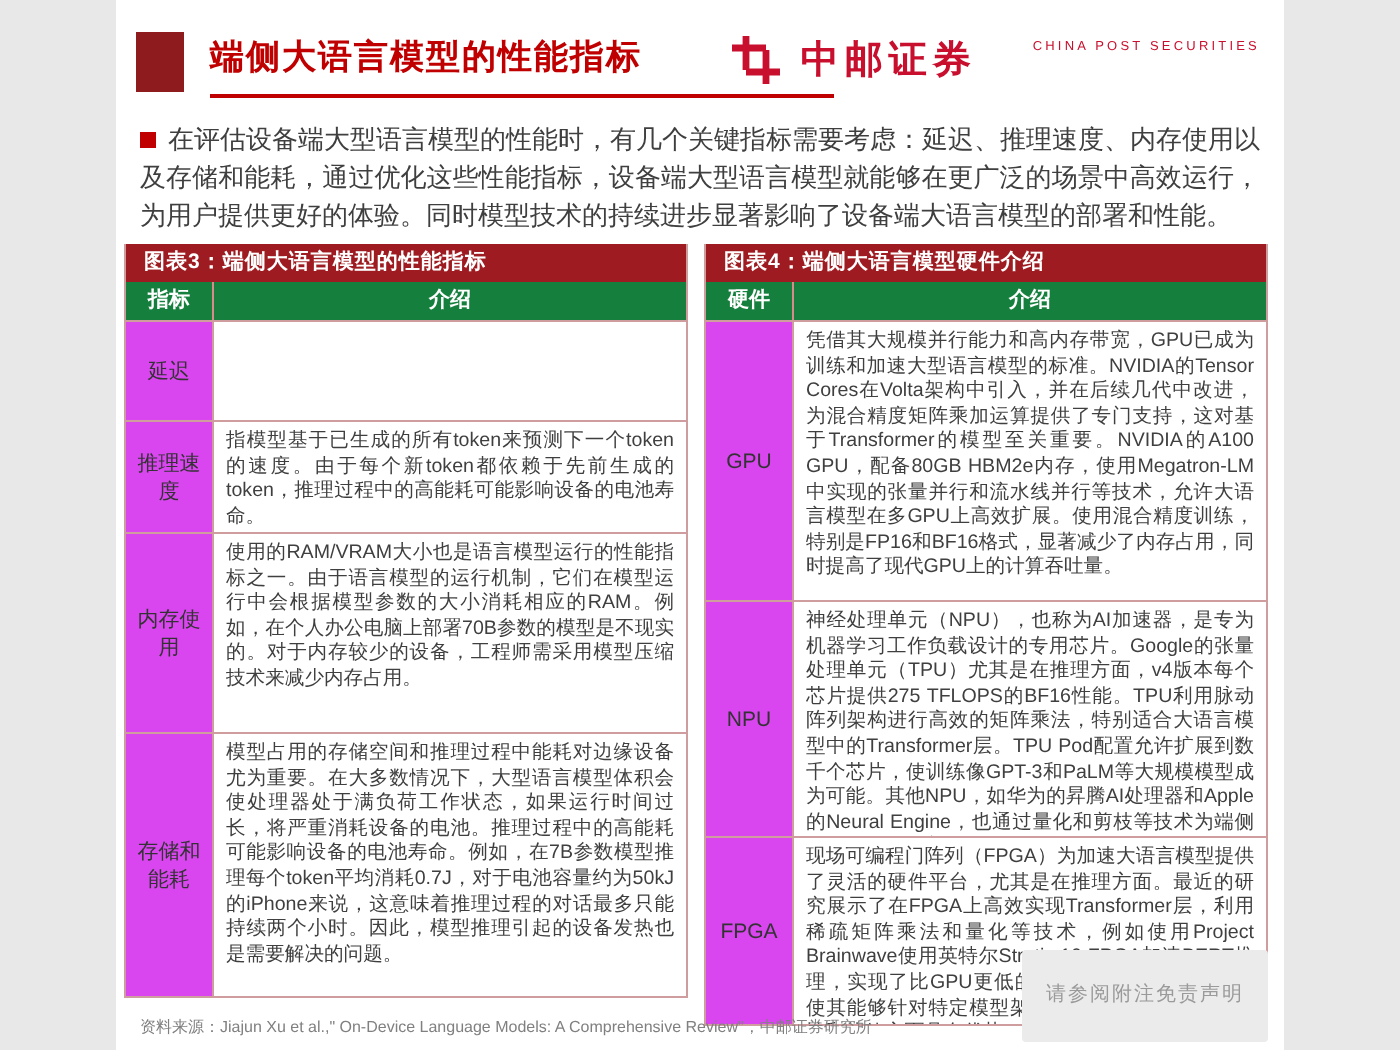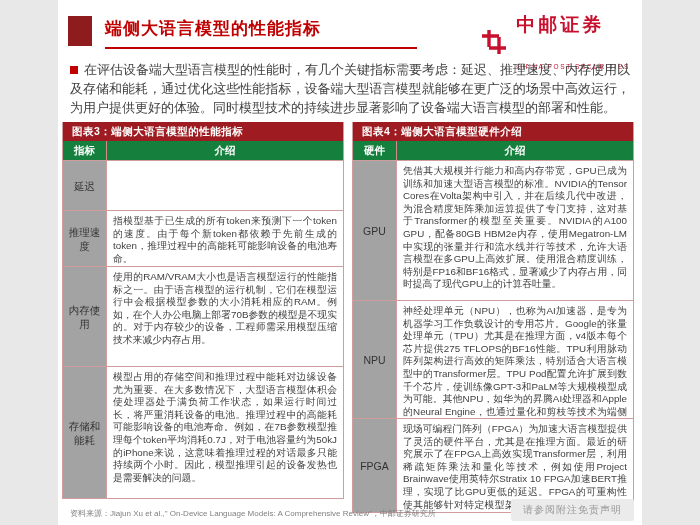--- a/index.html
+++ b/index.html
@@ -12,21 +12,21 @@
   
   .header { position:absolute; top:13px; left:10px; right:12px; height:40px; }
   .accent-bar { position:absolute; left:0; top:3px; width:24px; height:30px; background:#8e1b1e; }
   .page-title {
     position:absolute; left:37px; top:4px; width:312px;
     font-size:17px; font-weight:bold; color:#c00000; letter-spacing:1px;
     padding-bottom:7px; border-bottom:2px solid #c00000; white-space:nowrap;
   }
   .logo { position:absolute; right:0; top:1px; display:flex; align-items:center; gap:6px; }
   .logo-mark { width:32px; height:32px; }
-  .logo-text { display:flex; flex-direction:column; align-items:flex-start;gap:28px; }
+  .logo-text { display:flex; flex-direction:row; align-items:flex-start;gap:28px; }
   .logo-cn { font-size:19px; font-weight:bold; color:#c8102e; letter-spacing:3px; line-height:21px; }
   .logo-en { font-size:6.5px; color:#c8102e; letter-spacing:1.6px; }
   
   .intro {
     position:absolute; top:60px; left:12px; right:12px;
     font-size:13px; line-height:19px; color:#3f3f3f; text-align:justify;
   }
   .bullet-sq { display:inline-block; width:8px; height:8px; background:#c00000; margin-right:6px; }
   
   .tables { position:absolute; top:122px; left:4px; right:8px; display:flex; gap:8px; align-items:flex-start; }
@@ -34,36 +34,36 @@
   .tbl-title {
     height:19px; line-height:19px; background:#9e1c21; color:#ffffff;
     font-size:10.5px; font-weight:bold; padding-left:9px; letter-spacing:0.5px;
   }
   .tbl-head { display:flex; background:#15803d; color:#ffffff; font-weight:bold;
     font-size:10.5px; height:19px; line-height:19px; text-align:center; }
   .tbl-head .hc1 { width:44px; border-right:1px solid #d98a8d; }
   .tbl-head .hc2 { flex:1; }
   .row { display:flex; border-top:1px solid #cf9d9d; overflow:hidden; }
   .cell-label {
-    width:44px; background:#a3a3a3; border-right:1px solid #cf9d9d;
+    width:44px; background:#d946ef; border-right:1px solid #cf9d9d;
     display:flex; align-items:center; justify-content:center; text-align:center;
     font-size:10.5px; color:#333333; padding:2px; line-height:14px;
   }
   .cell-desc {
     flex:1; padding:4px 6px; font-size:9.8px; line-height:12.6px;
     color:#3f3f3f; text-align:justify; overflow:hidden;
   }
   
   .m-r0 { height:50px; } .m-r1 { height:56px; } .m-r2 { height:100px; } .m-r3 { height:132px; }
   .h-r0 { height:140px; } .h-r1 { height:118px; } .h-r2 { height:94px; }
   
   .source { position:absolute; left:12px; bottom:6px; font-size:8px; color:#808080; }
   .disclaimer {
     position:absolute; right:8px; bottom:4px; background:#ebebeb; color:#9a9a9a;
-    font-size:10px; line-height:14px; padding:4px 12px; border-radius:2px; letter-spacing:1px;
+    font-size:10px; line-height:14px; padding:16px 12px; border-radius:2px; letter-spacing:1px;
   }
 </style>
 </head>
 <body>
 
 <div class="page">
 
   <div class="header">
     <div class="accent-bar"></div>
     <div class="page-title">端侧大语言模型的性能指标</div>

